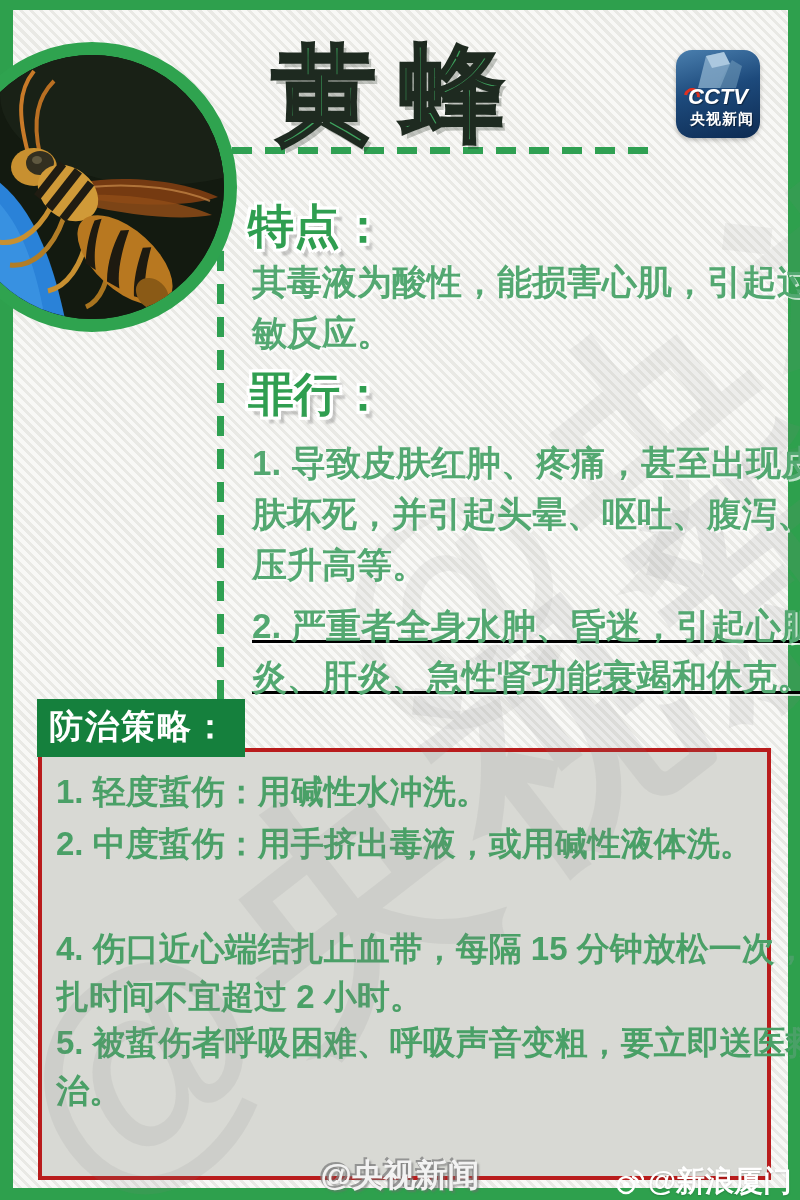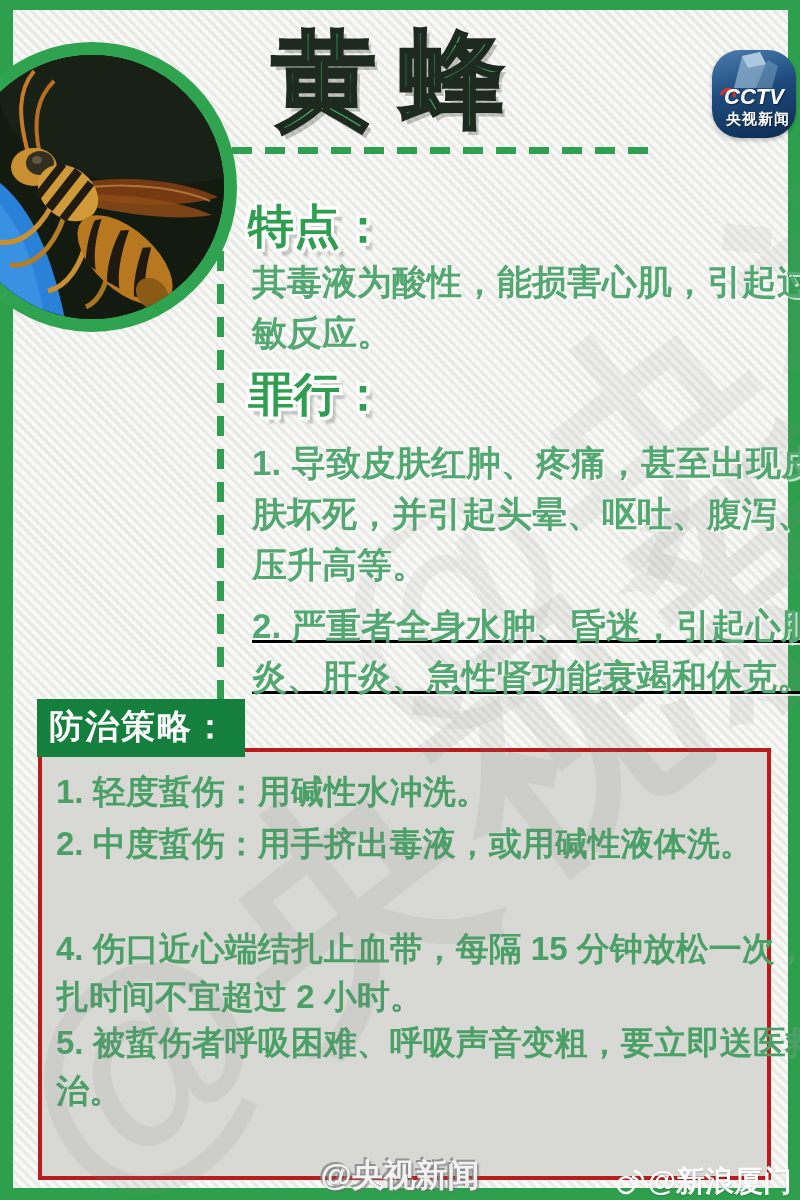--- a/index.html
+++ b/index.html
@@ -16,28 +16,28 @@
   #wm2{left:250px;top:545px;color:rgba(130,130,130,0.09);}
   
   .hdash{position:absolute;left:232px;top:147px;width:420px;height:7px;z-index:2;
     background:repeating-linear-gradient(90deg,#2fa052 0 20px,transparent 20px 33px);}
   .vdash{position:absolute;left:217px;top:152px;width:7px;height:548px;z-index:2;
     background:repeating-linear-gradient(180deg,#2fa052 0 20px,transparent 20px 33px);}
   
   .photo-circle{position:absolute;left:-53px;top:42px;width:264px;height:264px;
     border:13px solid #2fa34f;border-radius:50%;overflow:hidden;background:#131a10;z-index:5;}
   
-  .title{position:absolute;left:235px;top:12px;width:330px;text-align:center;z-index:4;
+  .title{position:absolute;left:235px;top:26px;width:330px;text-align:center;z-index:4;
     font-size:104px;font-weight:bold;color:#3ea45e;letter-spacing:24px;
     -webkit-text-stroke:3px #1e2a20;
     text-shadow:4px 5px 0 rgba(25,35,25,.25);}
   
-  .logo{position:absolute;left:676px;top:50px;width:84px;height:88px;border-radius:28px;
+  .logo{position:absolute;left:676px;top:50px;width:84px;height:88px;border-radius:16px;
     overflow:hidden;z-index:6;background:linear-gradient(165deg,#4a7fae 0%,#1d4a7c 45%,#0d2b52 100%);
-    box-shadow:0 2px 4px rgba(0,0,0,.25);margin-left:36px;}
+    box-shadow:0 2px 4px rgba(0,0,0,.25);}
   .logo svg{position:absolute;left:0;top:0;}
   .logo-cctv{position:absolute;left:0;top:34px;width:84px;text-align:center;
     font-size:22px;font-weight:bold;font-style:italic;color:#ffffff;letter-spacing:0px;z-index:2;
     text-shadow:1px 1px 1px rgba(0,0,0,.4);}
   .logo-red{position:absolute;left:8px;top:38px;width:10px;height:10px;z-index:1;
     border:3px solid #e03020;border-radius:50%;border-left-color:transparent;border-bottom-color:transparent;
     transform:rotate(-35deg);}
   .logo-sub{position:absolute;left:0;top:60px;width:92px;text-align:center;
     font-size:15px;font-weight:bold;color:#ffffff;letter-spacing:1px;z-index:2;
     text-shadow:1px 1px 1px rgba(0,0,0,.4);}

